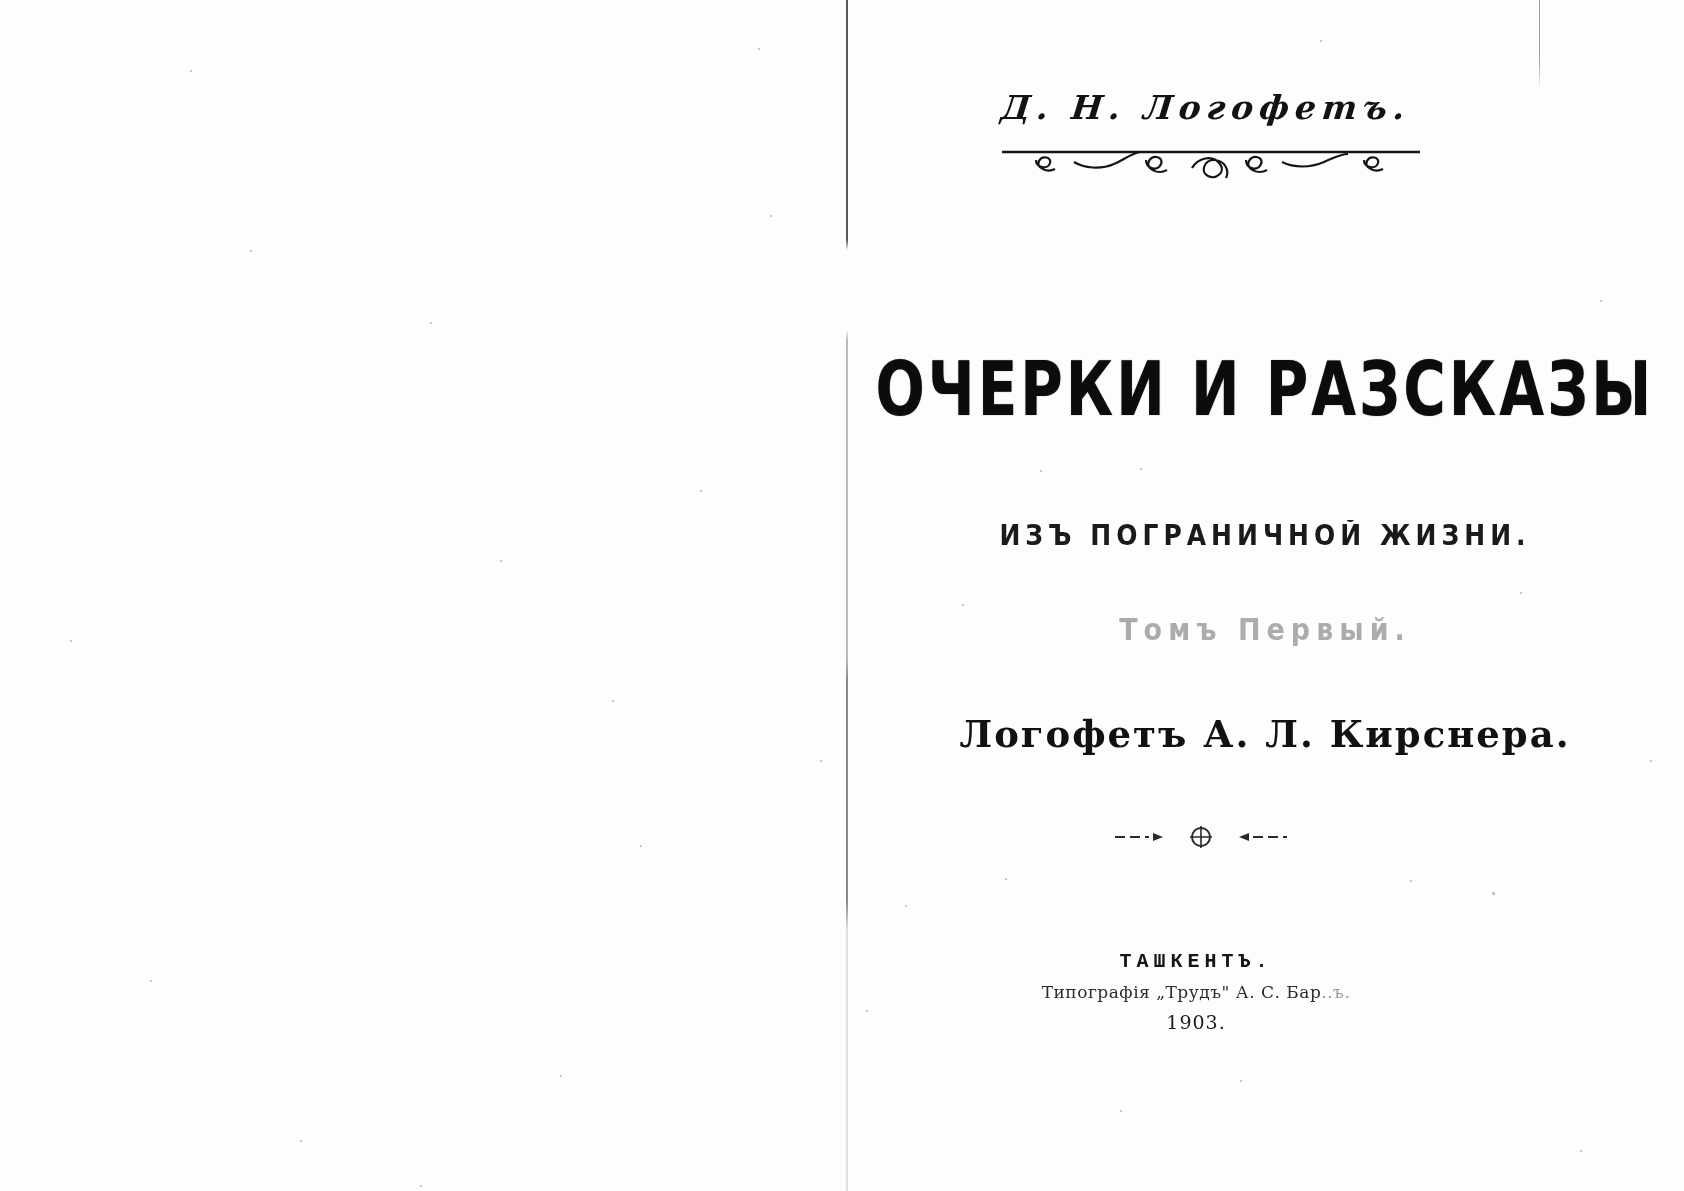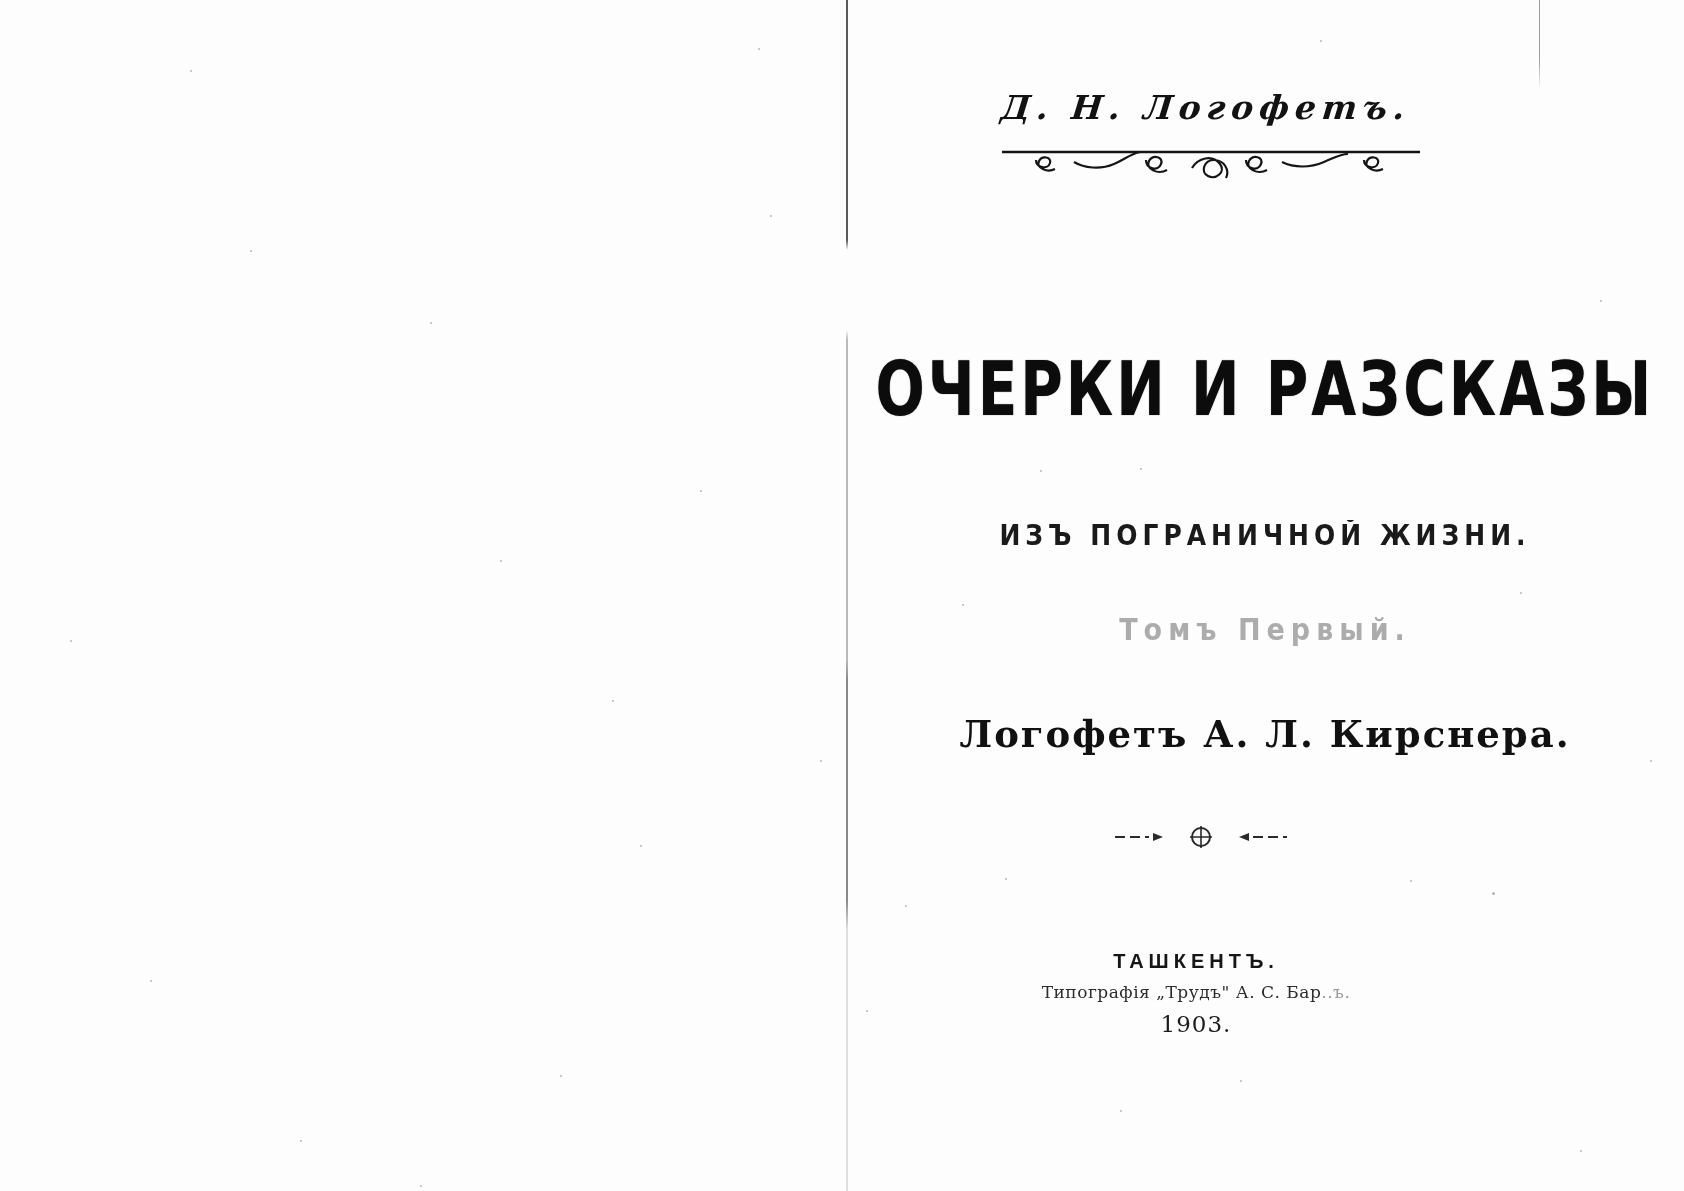--- a/index.html
+++ b/index.html
@@ -198,41 +198,41 @@
 
   
   .imprint {
     position: absolute;
     top: 950px;
     left: 0;
     width: 700px;
     text-align: center;
   }
   .imprint .city {
-    font-family: Liberation Sans, sans-serif;
+    font-family: Liberation Mono, monospace;
     font-size: 20px;
     letter-spacing: 5px;
     color: #161616;
     font-weight: 600;
   }
   .imprint .press {
     margin-top: 9px;
     font-family: "DejaVu Serif", serif;
     font-size: 17px;
     letter-spacing: .5px;
     color: #2c2c2c;
   }
   .imprint .press .faded {
     color: #9a9a9a;
     filter: blur(.35px);
   }
   .imprint .year {
     margin-top: 9px;
     font-family: "DejaVu Serif", serif;
-    font-size: 23px;
+    font-size: 19px;
     letter-spacing: 1px;
     color: #1c1c1c;
   }
 </style>
 </head>
 <body>
 
 <div class="scan">
 
   <div class="verso">

